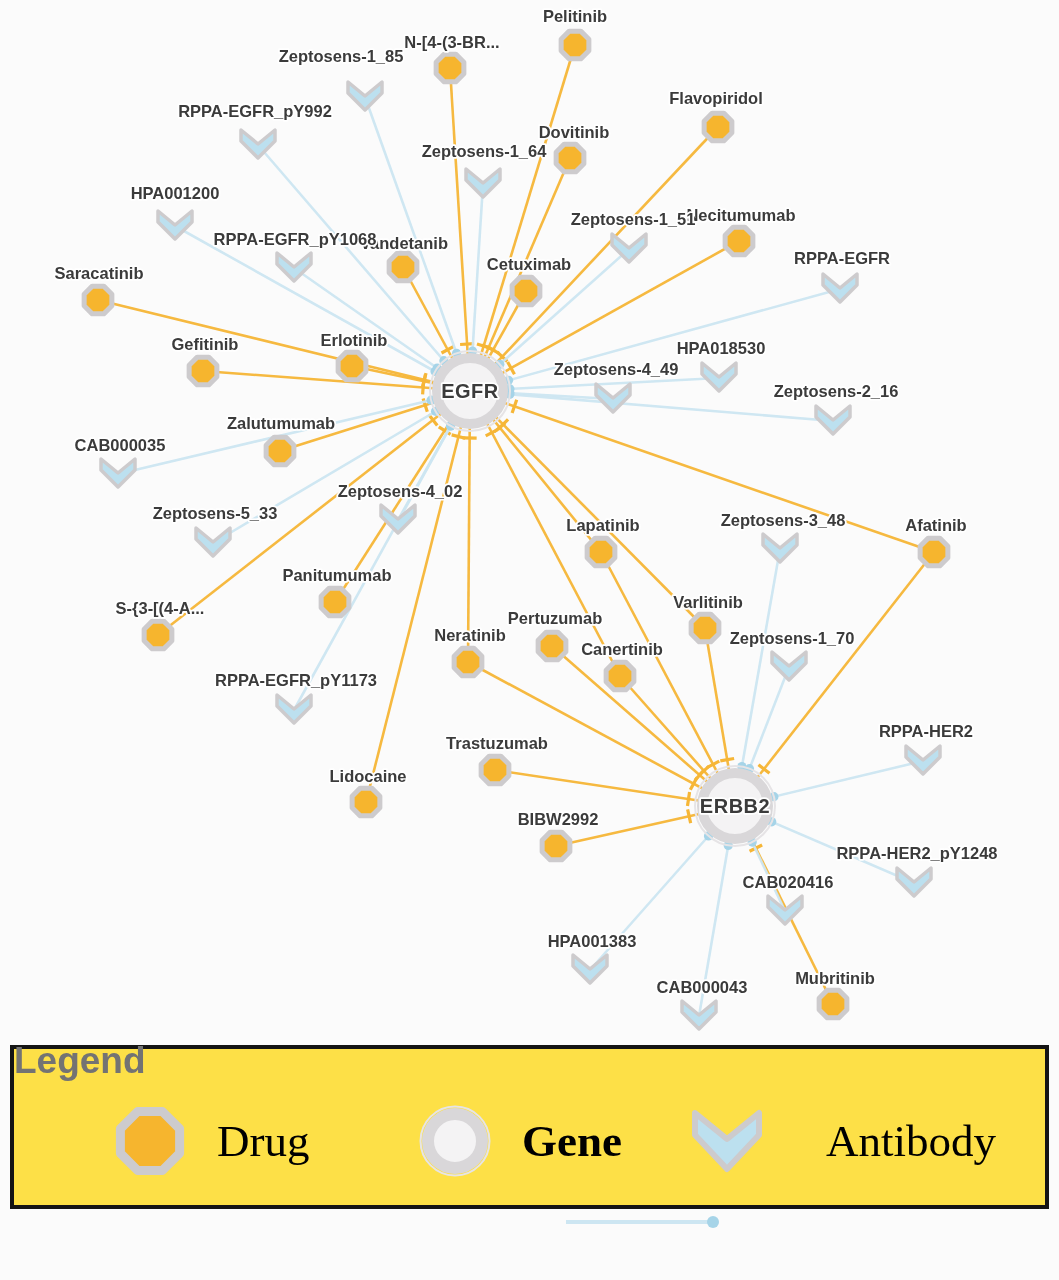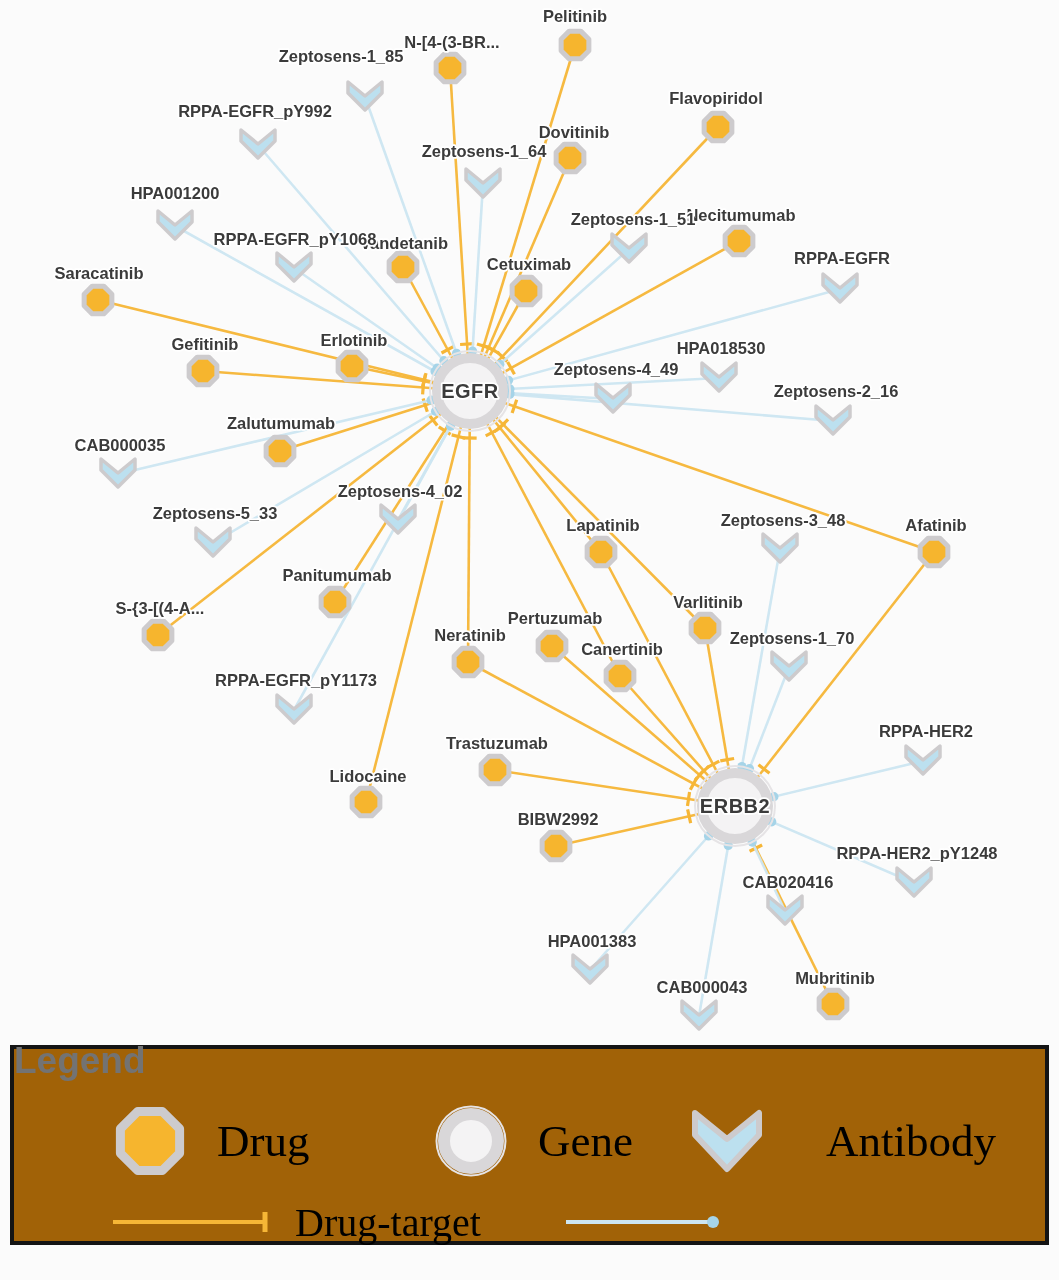--- a/index.html
+++ b/index.html
@@ -13,22 +13,22 @@
     fill:#3B3B3B;
     paint-order: stroke fill;
     stroke:#FFFFFF; stroke-width:3.5px; stroke-linejoin:round;
   }
   .gene-label { font-size:20px; letter-spacing:0.5px; }
   .legend-title {
     position:absolute; left:14px; top:1040px; z-index:3;
     font-family:Liberation Sans, sans-serif; font-weight:bold; font-size:37px; color:#737373;
   }
   .legend-box {
-    position:absolute; left:10px; top:1045px; width:1039px; height:200px;
-    border:4px solid #141414; background:#a16207; z-index:2;
+    position:absolute; left:10px; top:1045px; width:1039px; height:164px;
+    border:4px solid #141414; background:#fde047; z-index:2;
   }
   .legend-item { position:absolute; display:flex; align-items:center; }
   .legend-node-text { font-family:"Liberation Serif", serif; font-size:45px; color:#000; margin-left:26px; }
   .legend-edge-text { font-family:"Liberation Serif", serif; font-size:40px; color:#000; margin-left:14px; }
 </style>
 </head>
 <body>
 
 <div class="stage">
 
@@ -427,42 +427,35 @@
 
   <div class="legend-box">
 
     <div class="legend-item" style="left:95px; top:50px; height:84px;">
       <svg width="82" height="82" viewBox="-41 -41 82 82">
         <polygon points="29.6,12.2 12.2,29.6 -12.2,29.6 -29.6,12.2 -29.6,-12.2 -12.2,-29.6 12.2,-29.6 29.6,-12.2" stroke-width="9" stroke-linejoin="round" fill="#F6B52E" stroke="#CDCBCD"></polygon>
       </svg>
       <span class="legend-node-text">Drug</span>
     </div>
 
-    <div class="legend-item" style="left:416px; top:50px; height:84px;">
+    <div class="legend-item" style="left:400px; top:50px; height:84px;font-weight:bold;">
       <svg width="82" height="82" viewBox="-41 -41 82 82">
         <circle r="27" stroke-width="12" fill="#F4F3F4" stroke="#D9D7D9"></circle>
         <circle r="34.5" fill="none" stroke-width="2" stroke="#E6E4E6"></circle>
       </svg>
       <span class="legend-node-text">Gene</span>
     </div>
 
     <div class="legend-item" style="left:672px; top:50px; height:84px;gap:32px;">
       <svg width="82" height="78" viewBox="-41 -39 82 78">
         <path d="M -32 -28 L 0 -2 L 32 -28 L 32 -6 L 0 28 L -32 -6 Z" stroke-width="6" stroke-linejoin="round" fill="#BCE0EF" stroke="#CDCBCD"></path>
       </svg>
       <span class="legend-node-text">Antibody</span>
     </div>
 
-    <div class="legend-item" style="left:95px; top:148px; height:50px;">
-      <svg width="172" height="28" viewBox="0 0 172 28">
-        <line x1="4" y1="14" x2="156" y2="14" stroke-width="4" stroke="#F6B636"></line>
-        <line x1="156" y1="4" x2="156" y2="24" stroke-width="5" stroke="#F6B636"></line>
-      </svg>
-      <span class="legend-edge-text">Drug-target</span>
-    </div>
 
     <div class="legend-item" style="left:548px; top:148px; height:50px;">
       <svg width="164" height="28" viewBox="0 0 164 28">
         <line x1="4" y1="14" x2="148" y2="14" stroke-width="4" stroke="#CDE6F2"></line>
         <circle cx="151" cy="14" r="6" fill="#A6D4E8"></circle>
       </svg>
     </div>
 
   </div>
 </div>

